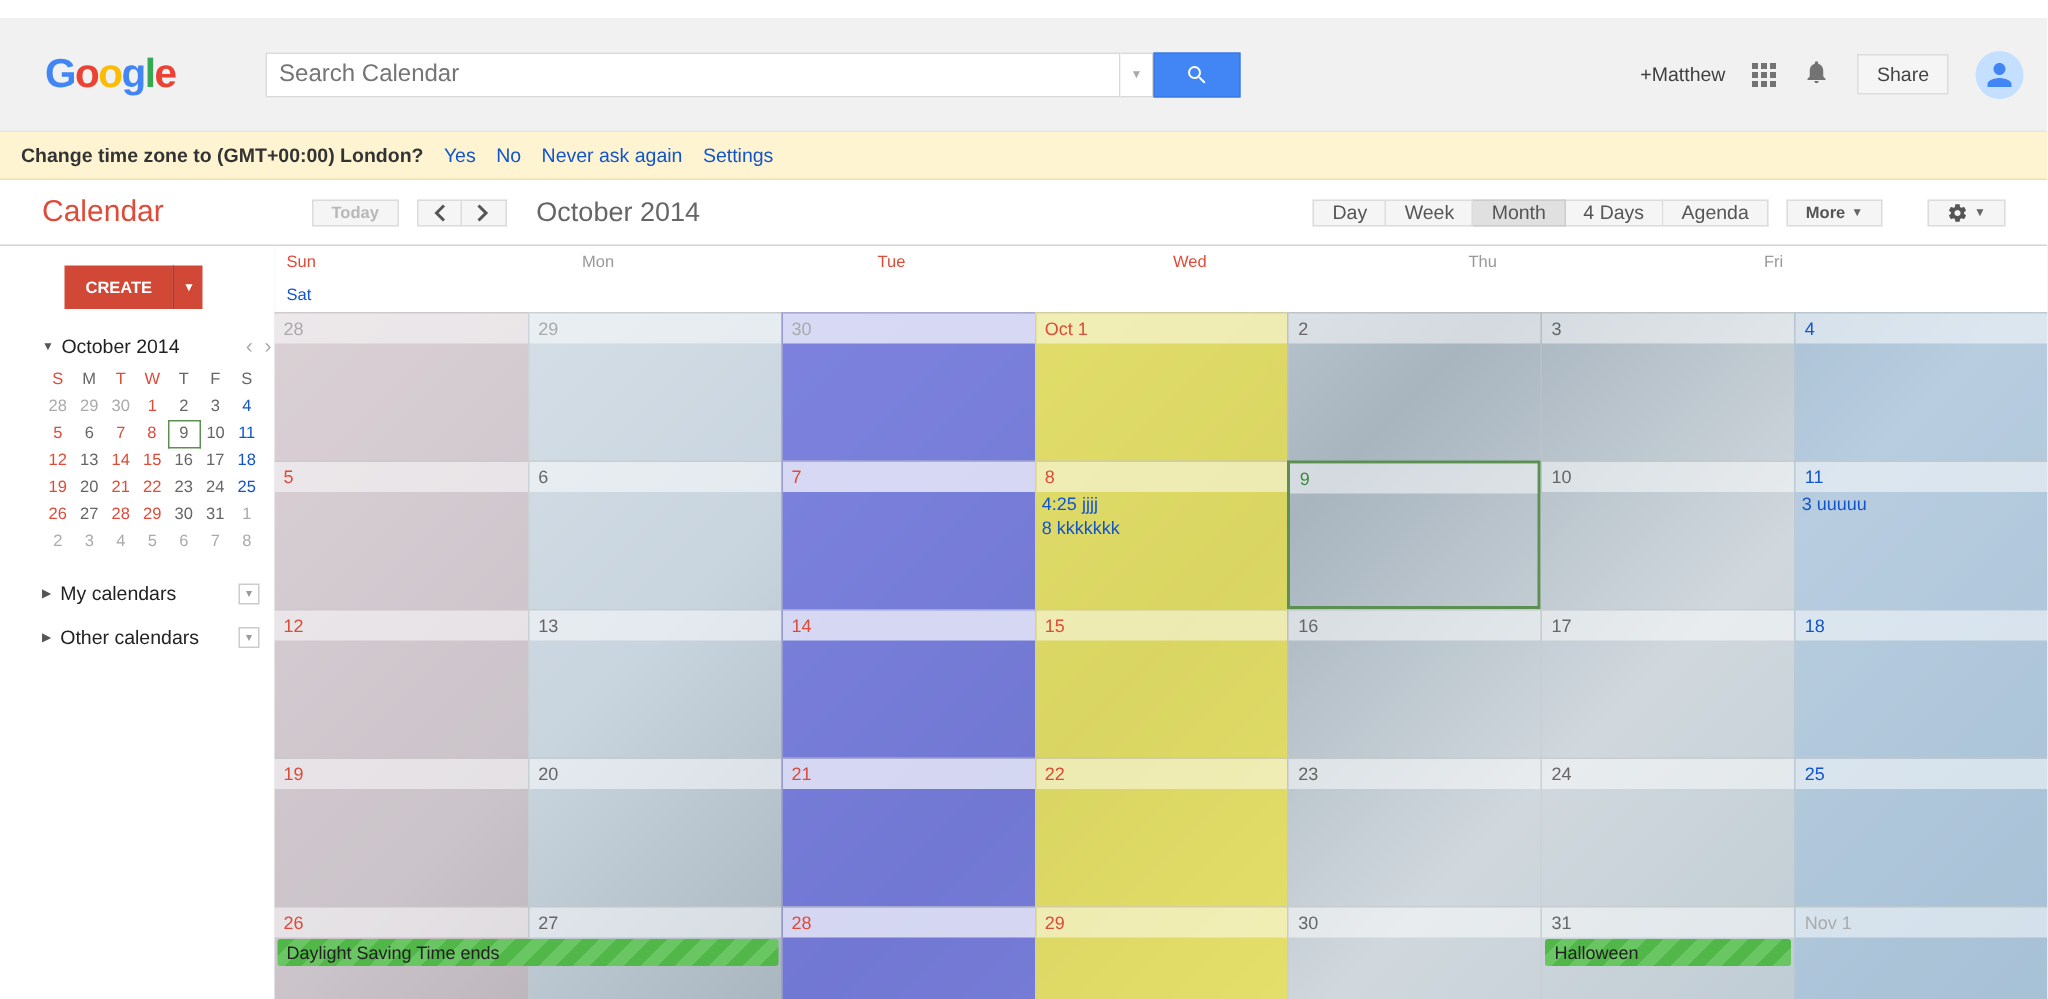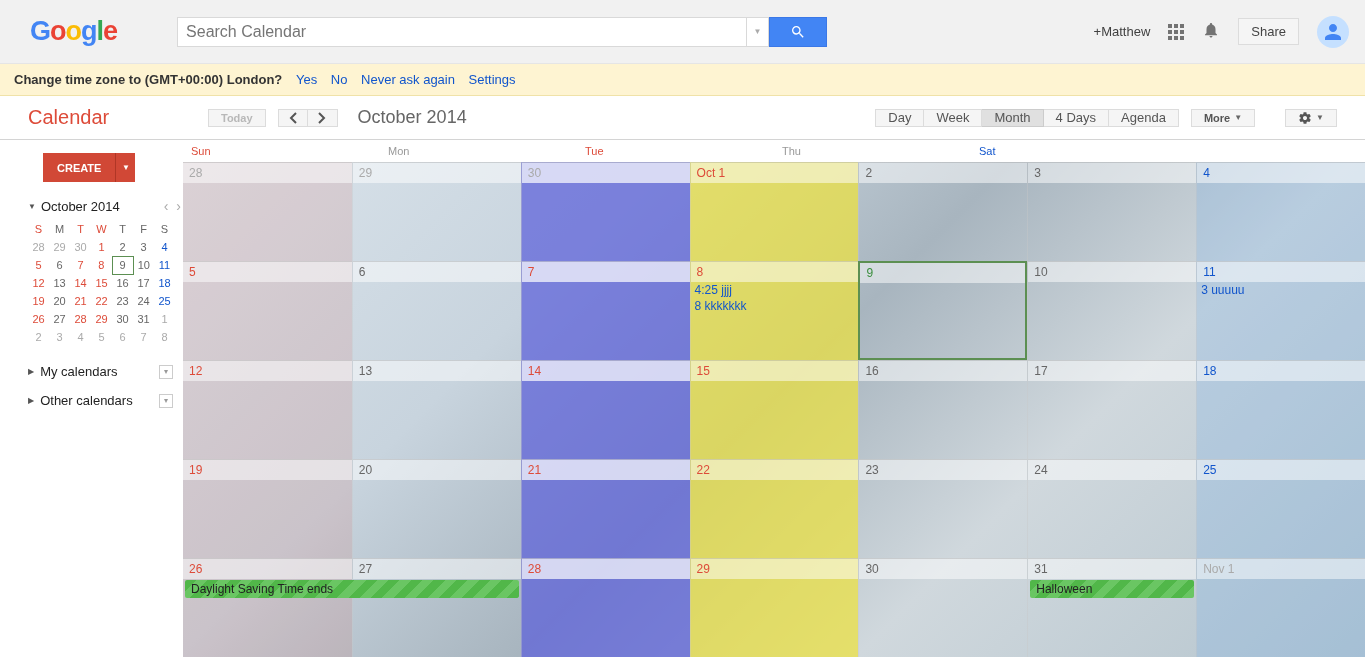--- a/index.html
+++ b/index.html
@@ -1,19 +1,19 @@
 <!DOCTYPE html>
 <html><head>
 <meta charset="utf-8">
 <style>
 * { margin: 0; padding: 0; box-sizing: border-box; font-family: Arial, sans-serif; }
 body { background: #fff; font-size: 13px; color: #222; width: 1365px; }
 
 
-.topbar { height: 64px; background: #f1f1f1; border-bottom: 1px solid #e5e5e5; display: flex; align-items: center; padding: 0 16px 0 30px; }
+.topbar { height: 76px; background: #f1f1f1; border-bottom: 1px solid #e5e5e5; display: flex; align-items: center; padding: 0 16px 0 30px; margin-top: 12px; }
 .logo { font-size: 27px; font-weight: bold; letter-spacing: -1px; margin-right: 60px; }
 .logo .b { color: #4285f4; } .logo .r { color: #ea4335; } .logo .y { color: #fbbc05; } .logo .g { color: #34a853; }
 .search-box { display: flex; width: 650px; }
 .search-input { flex: 1; height: 30px; border: 1px solid #d9d9d9; padding: 0 8px; font-size: 16px; color: #999; background: #fff; }
 .search-dd { width: 22px; border: 1px solid #d9d9d9; border-left: 0; background: #fff; display: flex; align-items: center; justify-content: center; color: #aaa; font-size: 8px; }
 .search-btn { width: 58px; height: 30px; background: #4285f4; border: 1px solid #3b78e7; display: flex; align-items: center; justify-content: center; }
 .search-btn svg { fill: #fff; width: 16px; height: 16px; }
 .top-right { margin-left: auto; display: flex; align-items: center; gap: 18px; }
 .plus-user { color: #404040; font-size: 13px; }
 .apps-icon { width: 16px; height: 16px; display: grid; grid-template-columns: repeat(3,4px); grid-template-rows: repeat(3,4px); gap: 2px; }
@@ -277,21 +277,23 @@
       <span>Other calendars</span>
       <span class="box">▾</span>
     </div>
   </div>
 
   <div class="grid-wrap">
     <div class="day-headers" id="dow-row">
         <div class="red">Sun</div>
         <div>Mon</div>
         <div class="red">Tue</div>
+        <div class="red">Wed</div>
         <div>Thu</div>
+        <div>Fri</div>
         <div class="blue">Sat</div>
       </div>
     <div class="weeks" id="weeks">
         <div class="week">
           <div class="day sun-bg">
             <span class="day-num other">28</span>
           </div>
           <div class="day ">
             <span class="day-num other">29</span>
           </div>

